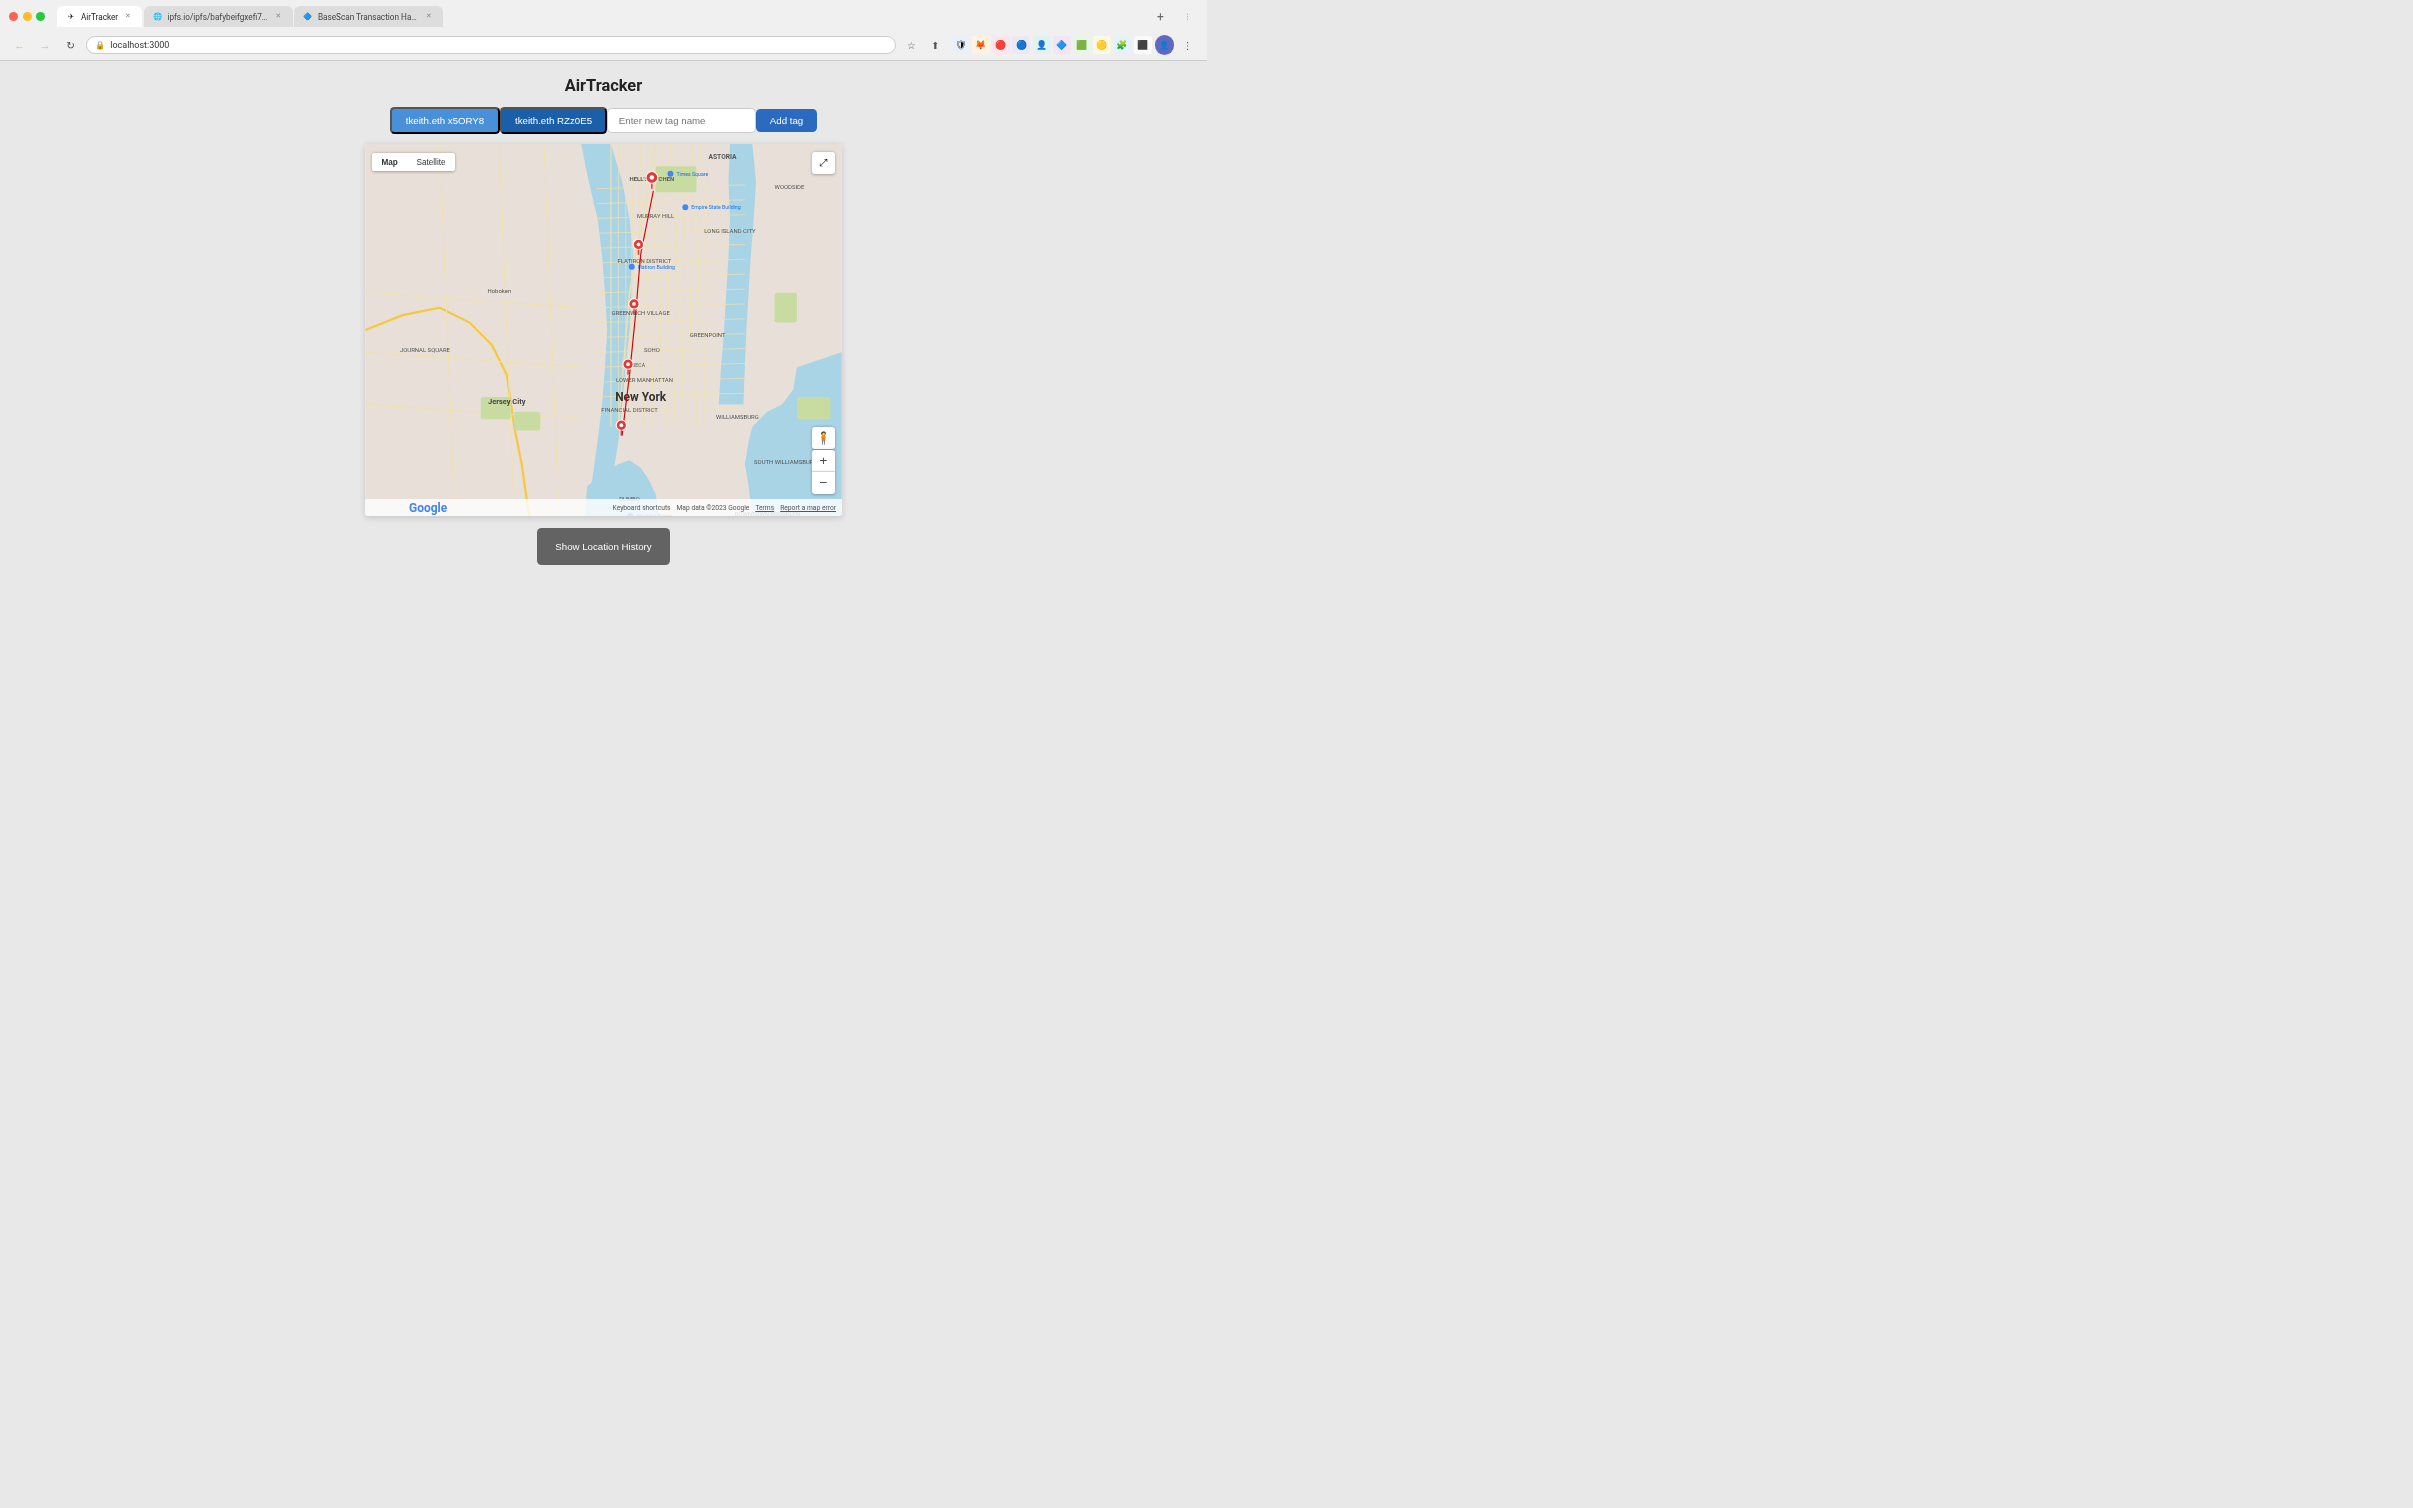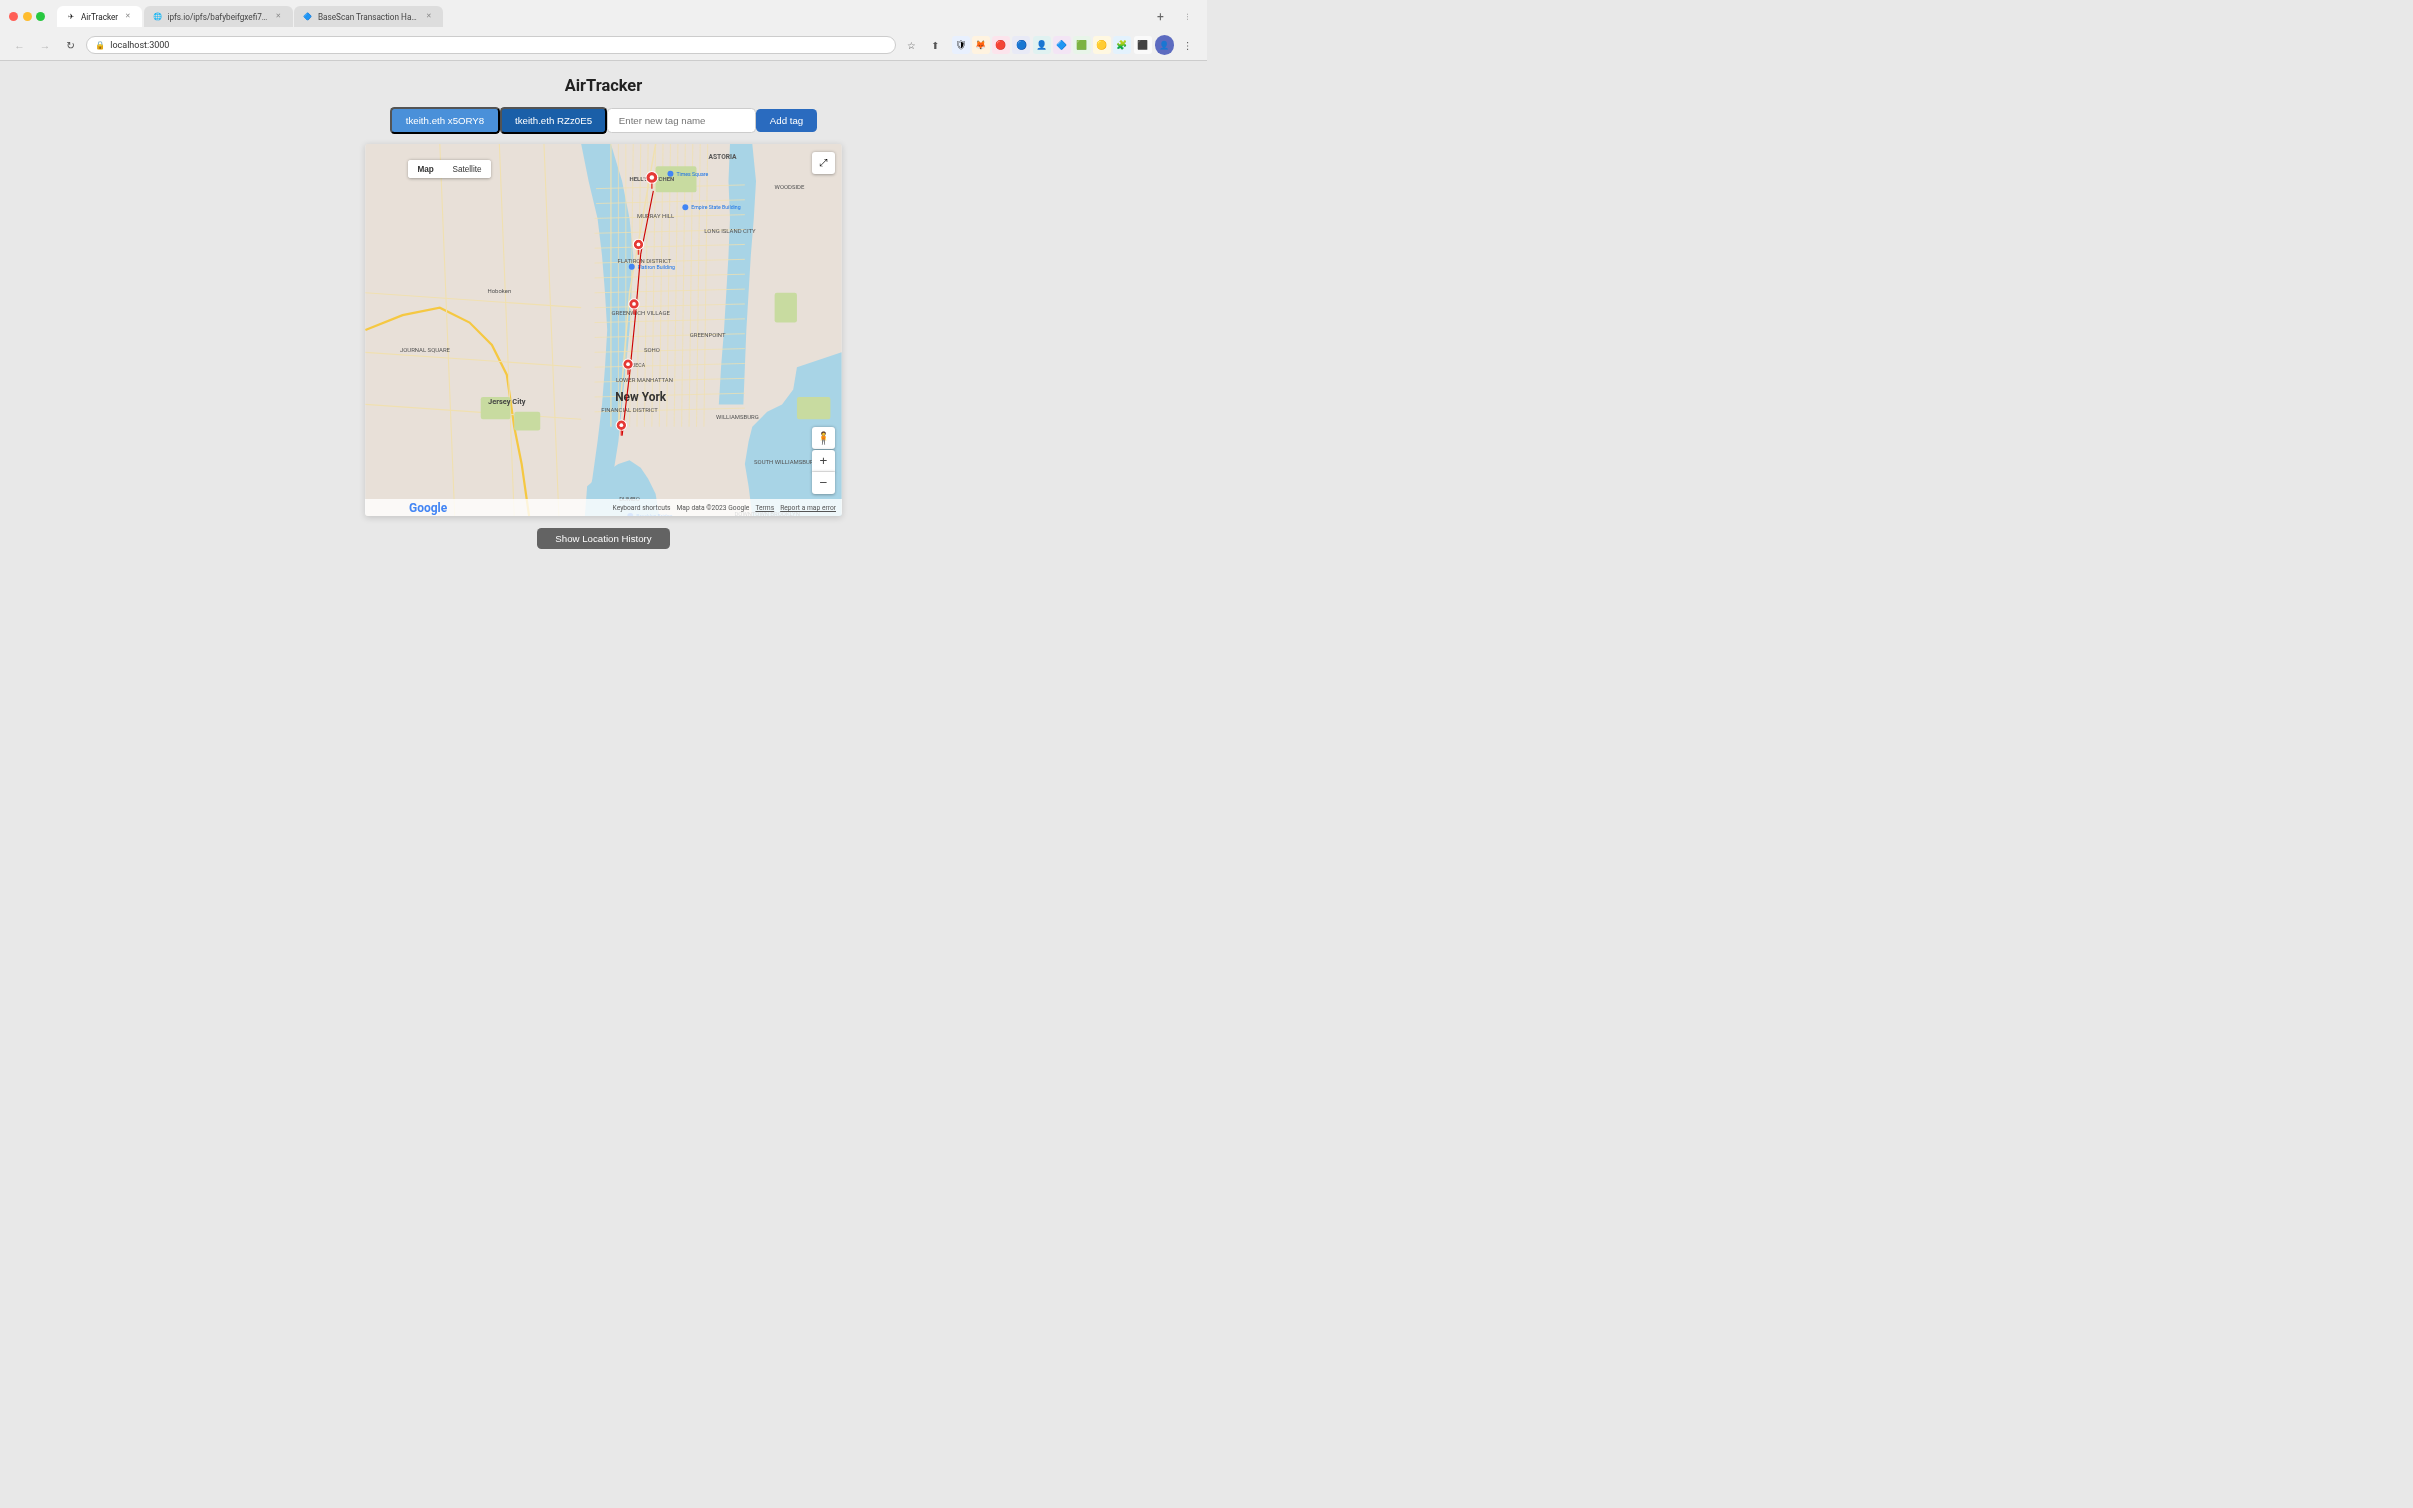--- a/index.html
+++ b/index.html
@@ -261,28 +261,27 @@
       box-shadow: 0 1.5px 6px rgba(0,0,0,0.15);
     }
 
     .map-svg {
       width: 100%;
       height: 100%;
     }
 
     .map-controls-topleft {
       position: absolute;
-      top: 16px;
+      top: 9px;
       left: 7.4px;
       background: #fff;
       border-radius: 3px;
       box-shadow: 0 0.7px 3px rgba(0,0,0,0.3);
       display: flex;
       overflow: hidden;
-      margin-left: 36px;
     }
 
     .map-view-btn {
       padding: 4.5px 9px;
       font-size: 8.2px;
       font-weight: 500;
       color: #333;
       cursor: pointer;
       border: none;
       background: #fff;
@@ -385,21 +384,21 @@
     .google-logo {
       font-size: 12px;
       font-weight: 700;
       color: #4285f4;
       margin-left: 38px;
     }
 
     
     .show-history-btn {
       margin-top: 12px;
-      padding: 5px 18px;
+      padding: 13px 18px;
       background: #555;
       color: #fff;
       border: none;
       border-radius: 4.5px;
       font-size: 9.7px;
       font-weight: 500;
       cursor: pointer;
       opacity: 0.9;
     }
 

